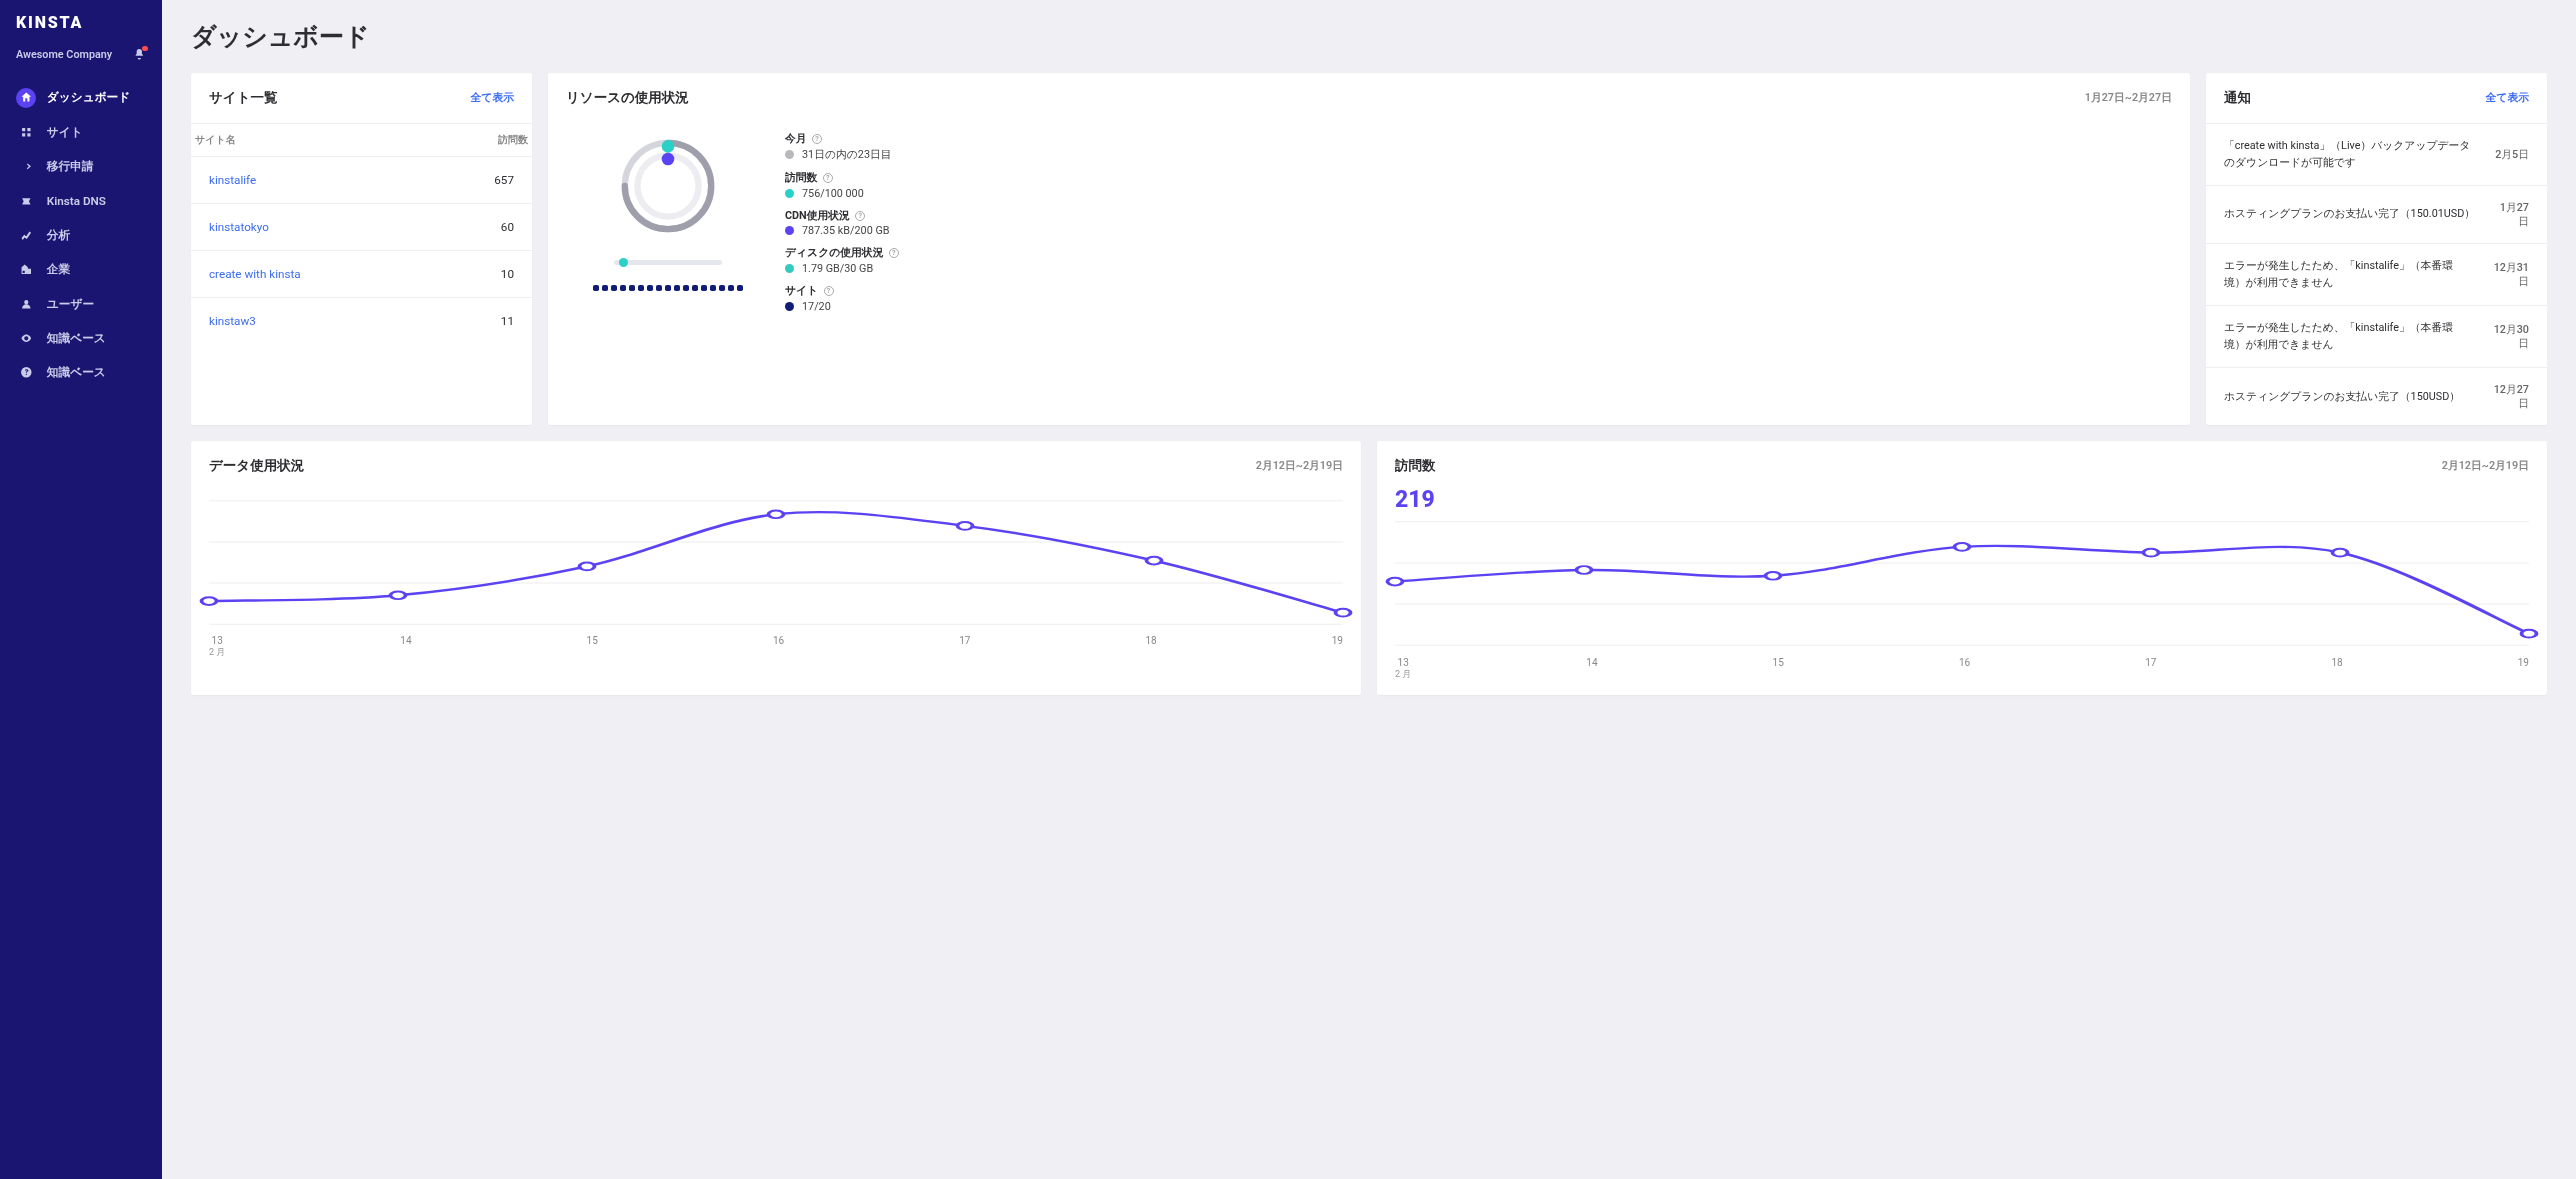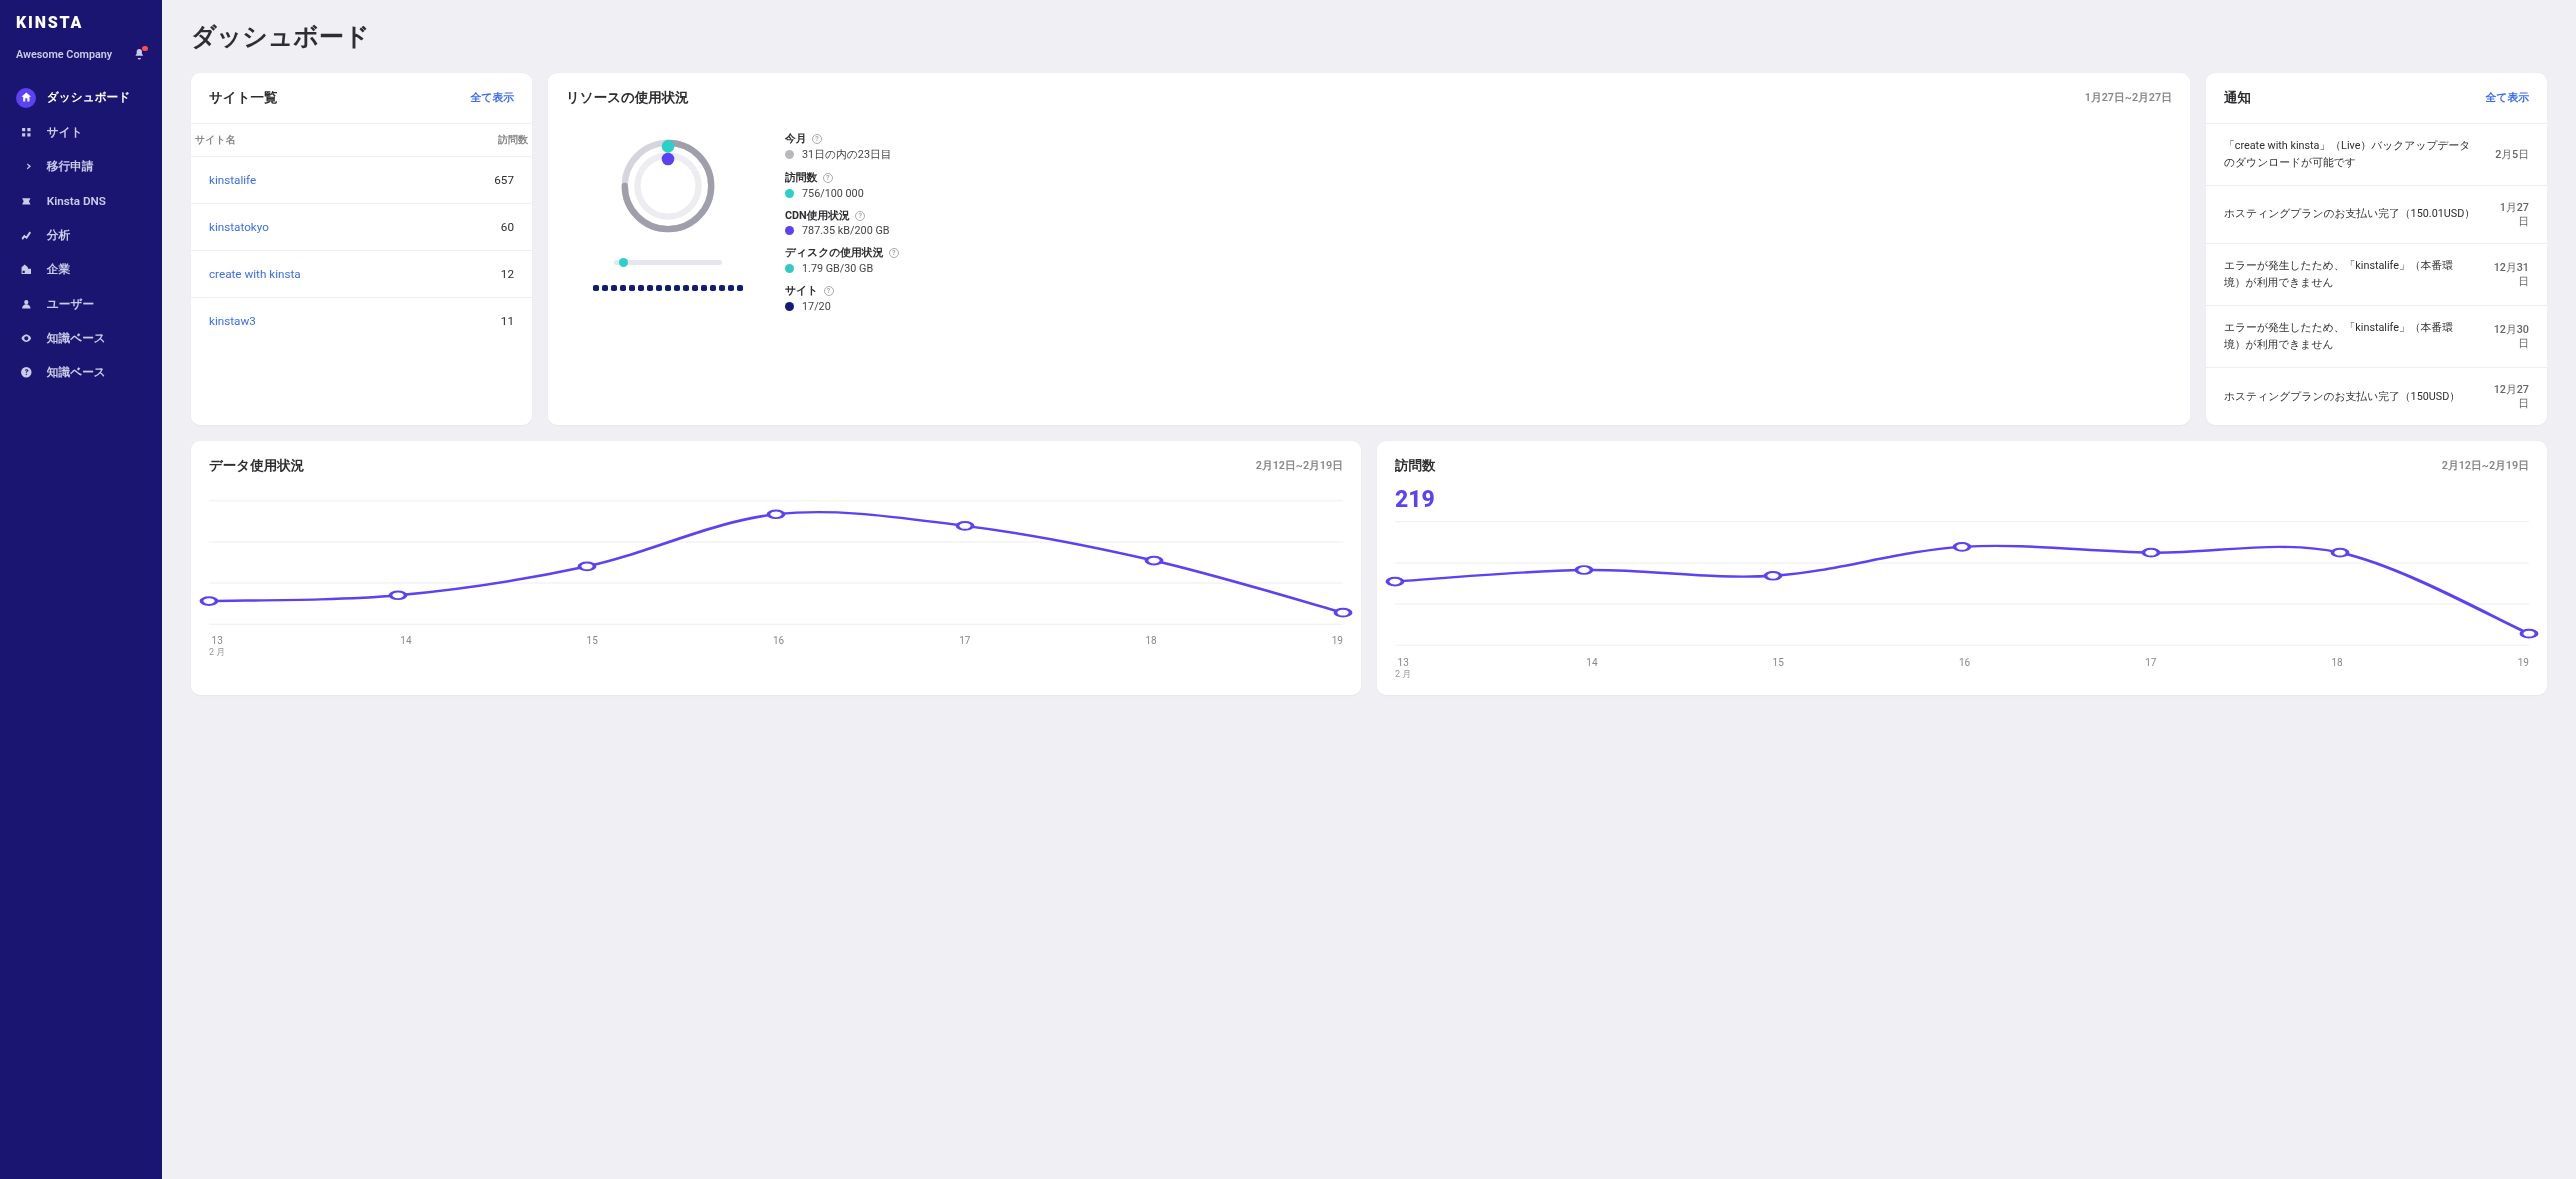--- a/index.html
+++ b/index.html
@@ -31,21 +31,21 @@
   .nav-item.active { color:#fff; }
   .nav-icon-wrap { width:20px; height:20px; display:flex; align-items:center; justify-content:center; }
   .nav-item svg { width:12.6px; height:12.6px; fill:#c9cbe9; }
   .nav-item.active svg { fill:#fff; }
 
   
   .main { flex: 1; padding: 20px 29px; }
   .page-title { font-size: 25px; font-weight: 800; margin-bottom: 20px; }
 
   .grid-top { display:flex; gap:16px; align-items:stretch; }
-  .card { background:#fff; border-radius:9px; box-shadow:0 0.9px 1.8px rgba(0,0,0,0.04); }
+  .card { background:#fff; border-radius:2px; box-shadow:0 0.9px 1.8px rgba(0,0,0,0.04); }
   .card-head { display:flex; align-items:center; justify-content:space-between; padding:16px 18px; }
   .card-title { font-size:13.5px; font-weight:700; }
   .card-daterange, .card-link { font-size:10.8px; color:#888; font-weight:600; }
   .card-link { color:#3c6cf2; cursor:pointer; }
 
   
   .site-card { width: 341px; display:flex; flex-direction:column; }
   .site-table-head { display:flex; justify-content:space-between; padding:9px 4px; font-size:10px; color:#888; border-top:0.9px solid #eee; font-weight:600; }
   .site-row { display:flex; justify-content:space-between; padding:16px 18px; font-size:11.7px; border-top:0.9px solid #eee; }
   .site-row .name { color:#3c6cf2; cursor:pointer; font-weight:400; }
@@ -195,21 +195,21 @@
             <div class="site-row">
               <span class="name">kinstalife</span>
               <span>657</span>
             </div>
             <div class="site-row">
               <span class="name">kinstatokyo</span>
               <span>60</span>
             </div>
             <div class="site-row">
               <span class="name">create with kinsta</span>
-              <span>12</span>
+              <span>10</span>
             </div>
             <div class="site-row">
               <span class="name">kinstaw3</span>
               <span>11</span>
             </div>
           </div>
       </section>
 
       <section class="card resource-card">
         <div class="card-head">

